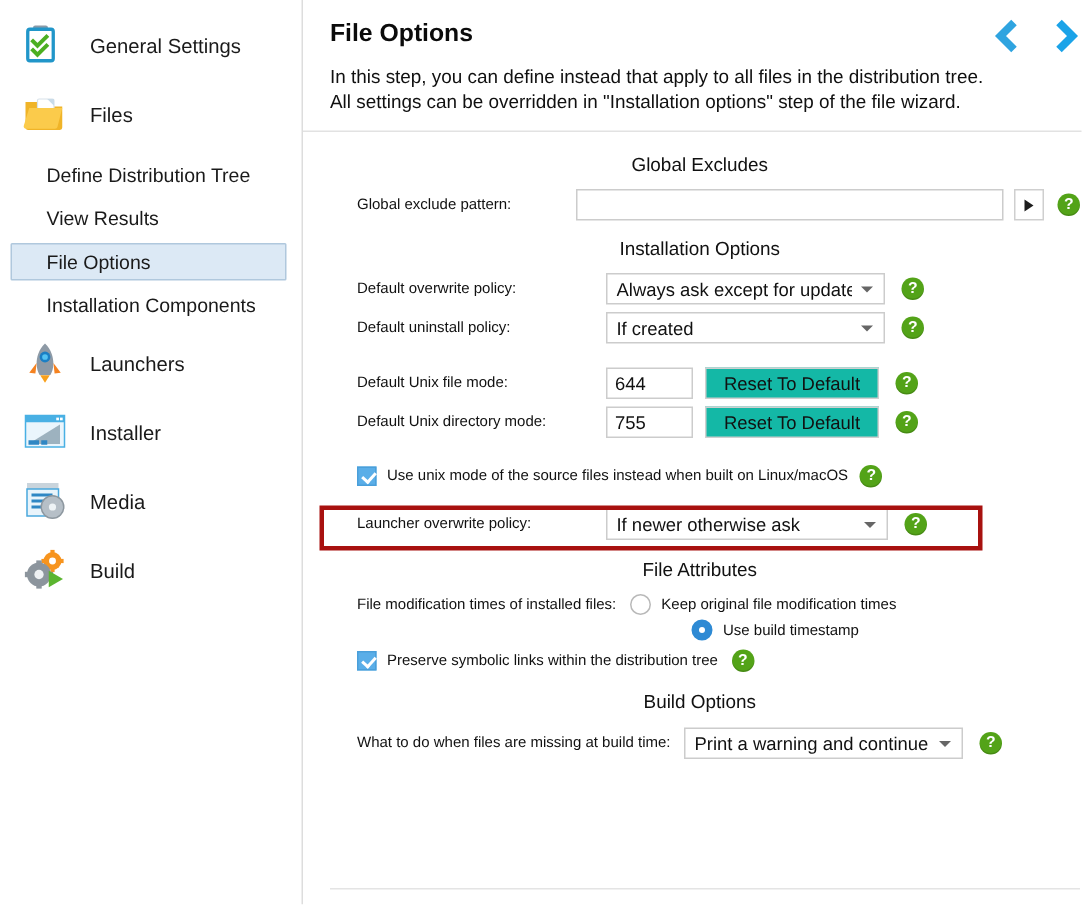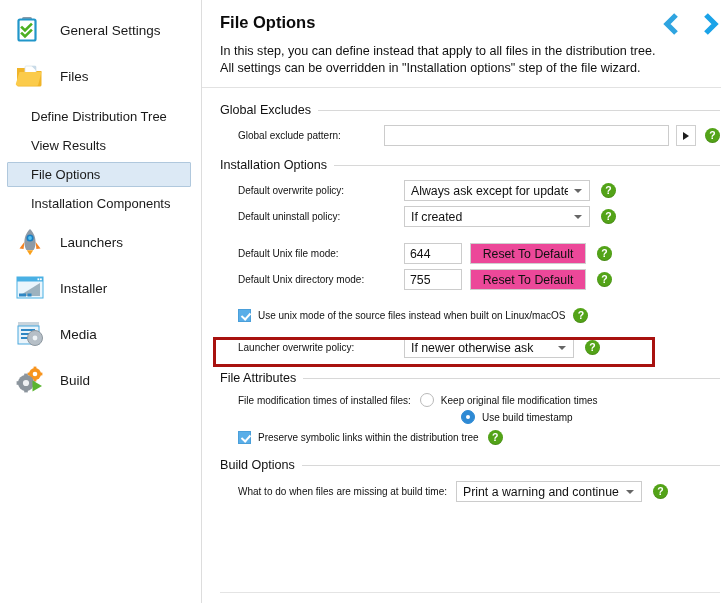--- a/index.html
+++ b/index.html
@@ -118,20 +118,21 @@
     padding: 12px 18px 0 18px;
     box-sizing: border-box;
   }
 
   
   .group {
     display: flex;
     align-items: center;
     margin-top: 3px;
     margin-bottom: 6px;
+    flex-direction: column;
   }
   .group-label {
     font-size: 12.6px;
     color: #111111;
     white-space: nowrap;
     padding-right: 7px;
   }
   .group-rule {
     flex: 1 1 auto;
     height: 1px;
@@ -185,21 +186,21 @@
     border-left: 4.5px solid transparent;
     border-right: 4.5px solid transparent;
     border-top: 4.5px solid #666666;
     margin-left: 6px;
     margin-right: 4px;
     flex: 0 0 auto;
   }
   .btn {
     box-sizing: border-box;
     border: 1px solid #cfcfcf;
-    background: #ec4899;
+    background: #14b8a6;
     height: 21px;
     font-size: 12.3px;
     color: #111;
     font-family: "Liberation Sans", sans-serif;
     display: flex;
     align-items: center;
     justify-content: center;
     cursor: default;
     padding: 0 8px;
   }
@@ -499,21 +500,21 @@
       <div class="row" style="margin-left:18px;height:22px;margin-bottom:11px;">
         <span class="cbx on"></span>
         <span style="width:7px;flex:0 0 7px;"></span>
         <span class="lbl">Use unix mode of the source files instead when built on Linux/macOS</span>
         <span style="width:8px;flex:0 0 8px;"></span>
         <span class="help">?</span>
       </div>
 
       <div class="row indent" style="margin-bottom:13px;">
         <span class="lbl" style="width:166px;">Launcher overwrite policy:</span>
-        <span class="combo" style="width:170px;">
+        <span class="combo" style="width:188px;">
           <span class="ctext">If newer otherwise ask</span>
           <span class="caret"></span>
         </span>
         <span style="width:11px;flex:0 0 11px;"></span>
         <span class="help">?</span>
       </div>
 
       <div class="group">
         <span class="group-label">File Attributes</span>
         <span class="group-rule"></span>

